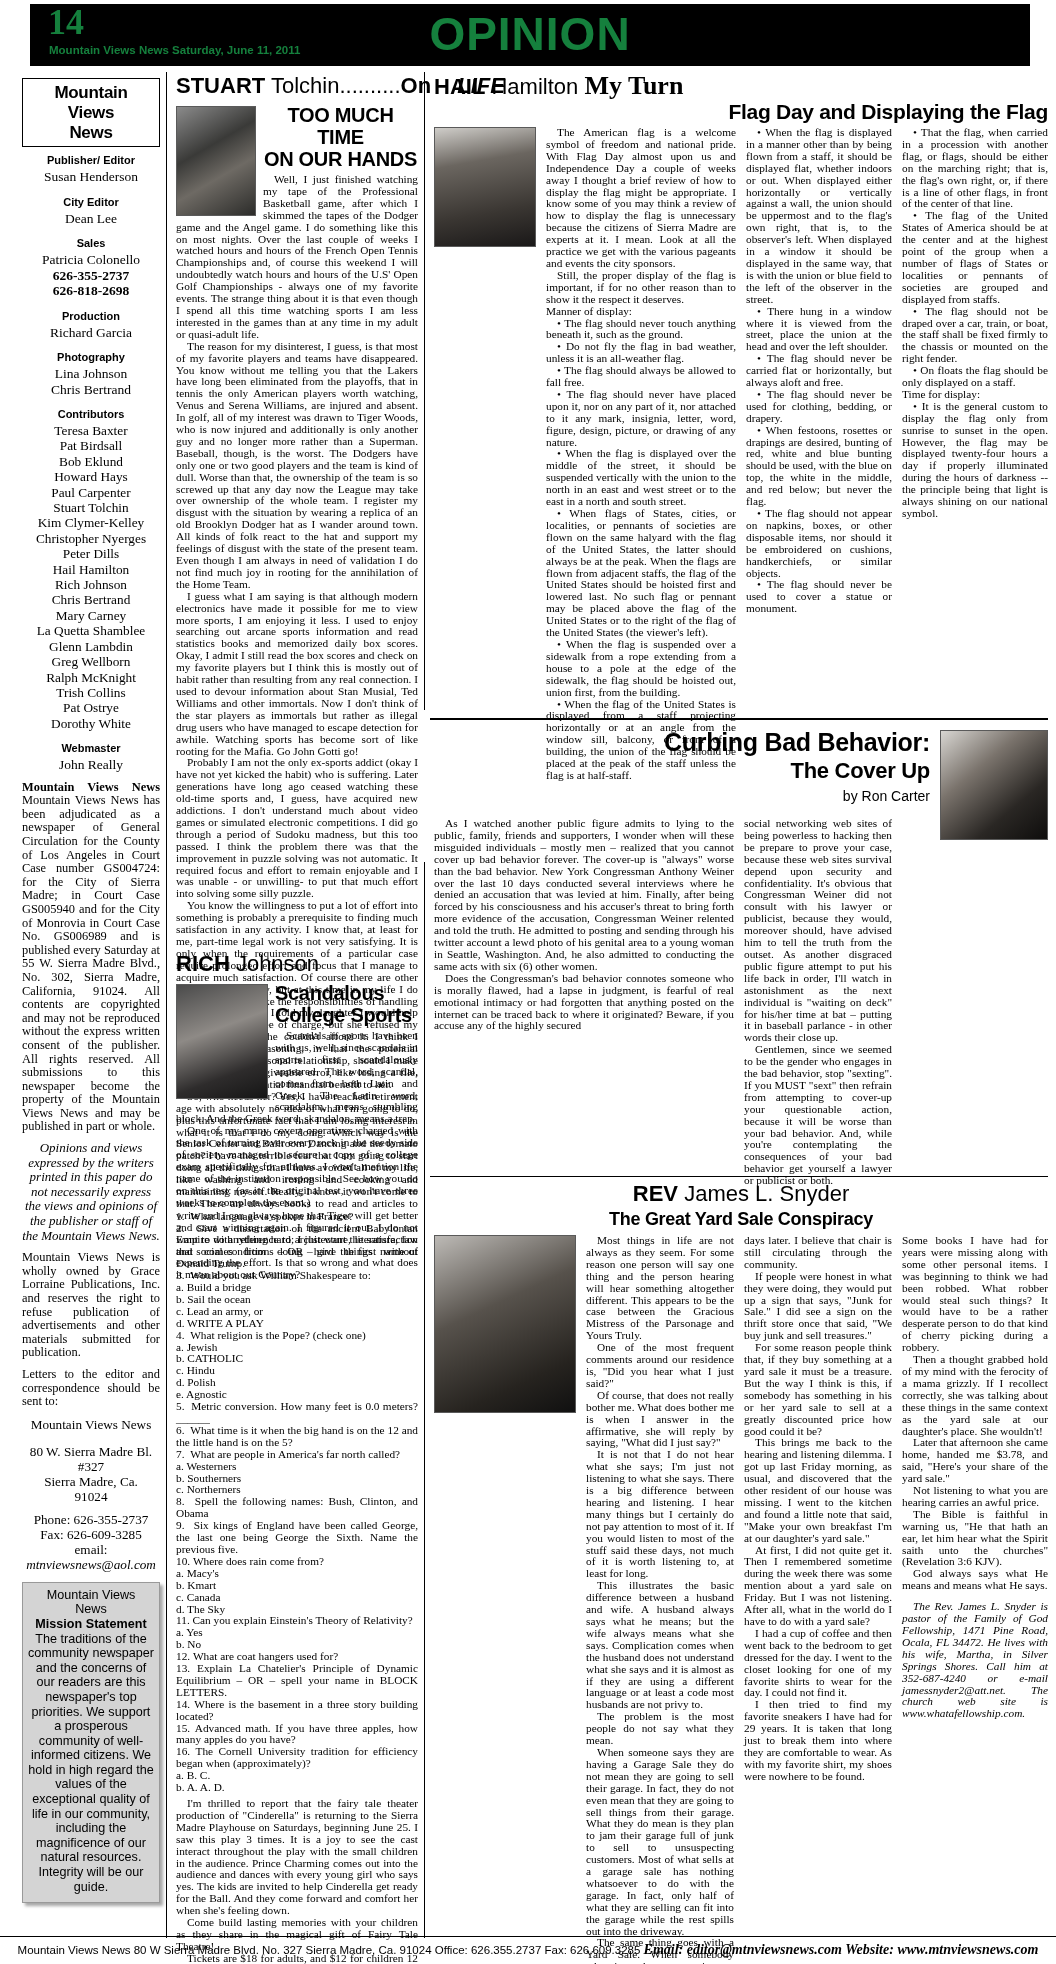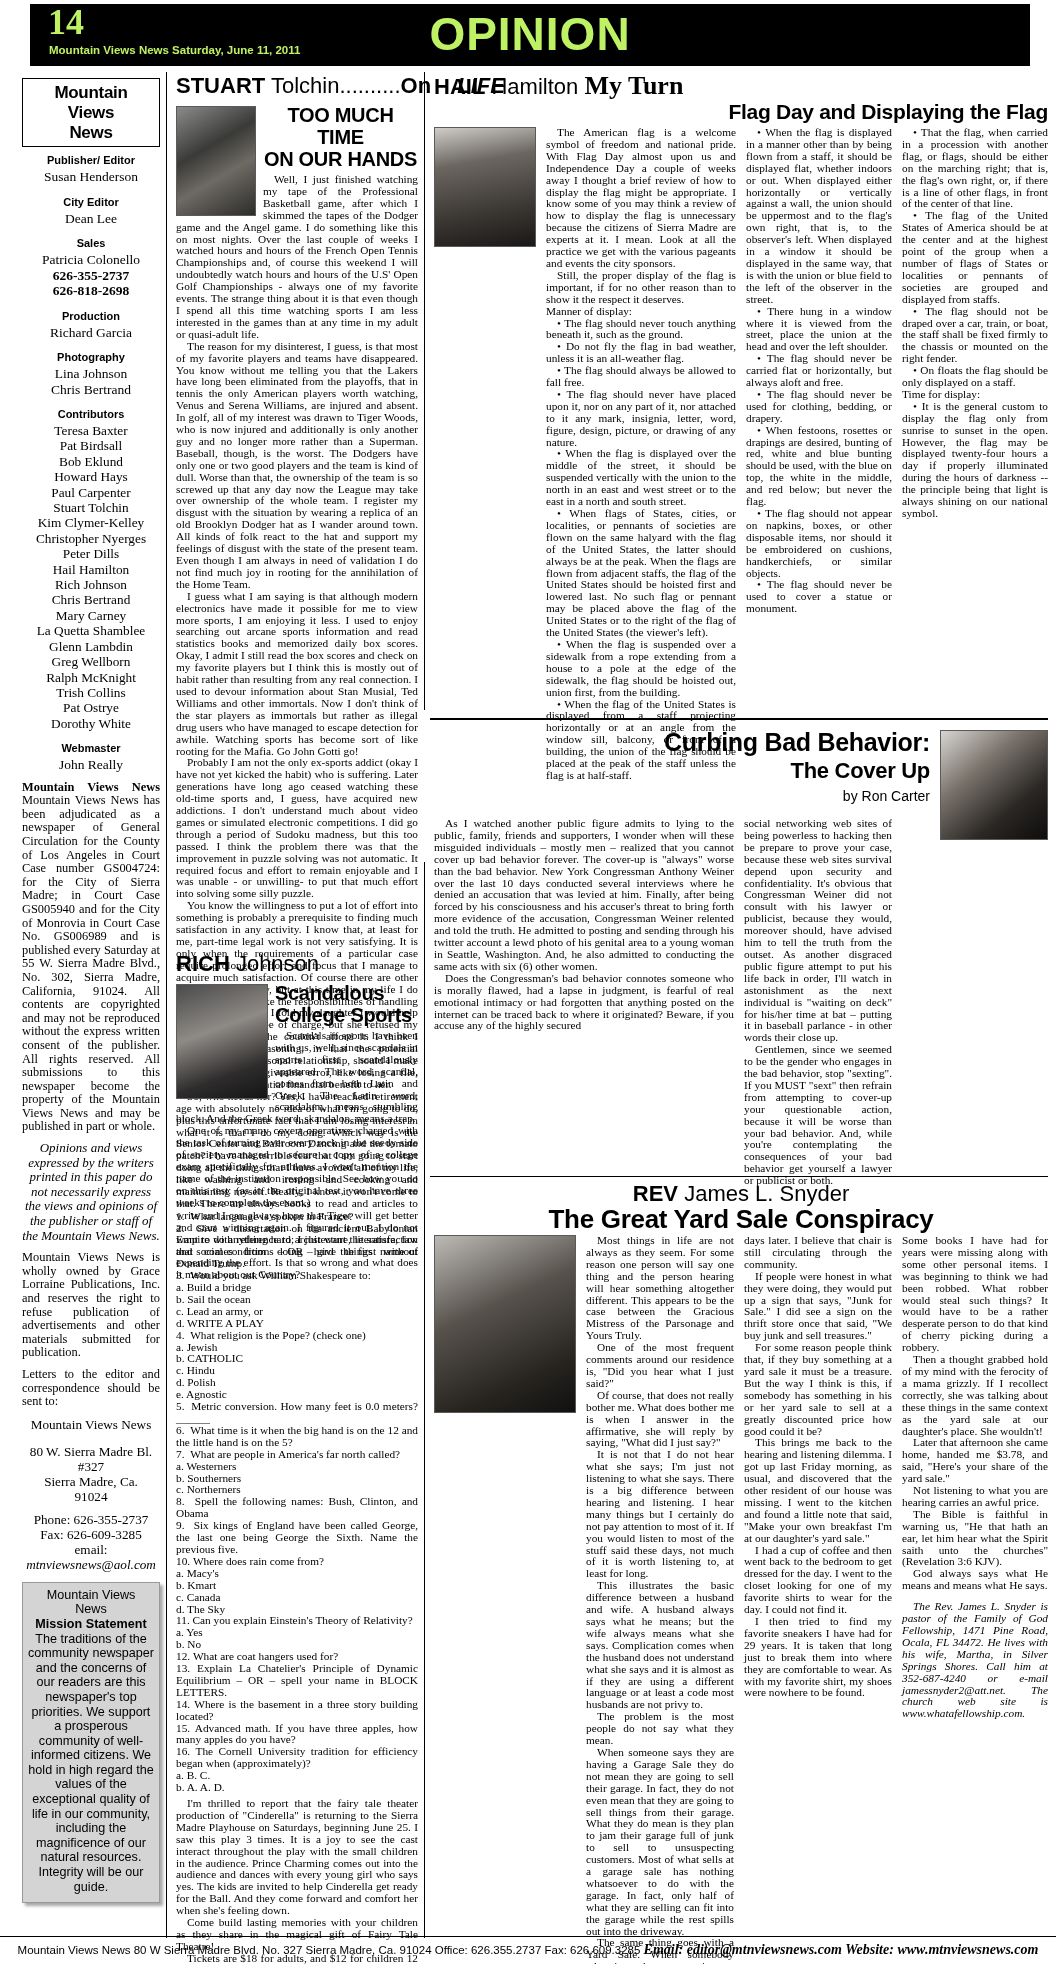--- a/index.html
+++ b/index.html
@@ -5,21 +5,21 @@
   html,body{margin:0;padding:0;background:#fff;}
   body{
     width:1056px;height:1964px;position:relative;overflow:hidden;
     font-family:"Liberation Serif", serif;color:#000;
   }
   .page{width:1056px;height:1964px;position:relative;}
 
   
   .topbar{
     position:absolute;left:30px;top:4px;width:1000px;height:62px;
-    background:#000;color:#bef264;
+    background:#000;color:#15803d;
   }
   .folio-num{
     position:absolute;left:18px;top:0px;font-family:"Liberation Serif",serif;
     font-weight:bold;font-size:36px;line-height:36px;letter-spacing:0px;
   }
   .folio-line{
     position:absolute;left:19px;top:40px;font-family:"Liberation Sans",sans-serif;
     font-weight:bold;font-size:11.5px;white-space:nowrap;
   }
   .opinion-word{
@@ -358,21 +358,21 @@
       </div>
       <div class="body" style="position:absolute;left:310px;top:0;width:148px;">
         <p class="noind">social networking web sites of being powerless to hacking then be prepare to prove your case, because these web sites survival depend upon security and confidentiality. It's obvious that Congressman Weiner did not consult with his lawyer or publicist, because they would, moreover should, have advised him to tell the truth from the outset. As another disgraced public figure attempt to put his life back in order, I'll watch in astonishment as the next individual is "waiting on deck" for his/her time at bat – putting it in baseball parlance - in other words their close up.</p>
         <p>Gentlemen, since we seemed to be the gender who engages in the bad behavior, stop "sexting". If you MUST "sext" then refrain from attempting to cover-up your questionable action, because it will be worse than your bad behavior. And, while you're contemplating the consequences of your bad behavior get yourself a lawyer or publicist or both.</p>
       </div>
     </div>
   </div>
 
   <div class="colwrap" style="left:434px;top:1182px;width:614px;">
     <div class="byline" style="text-align:center;"><b>REV</b><span> James L. Snyder</span></div>
-    <div class="headline" style="text-align:center;font-size:26px;line-height:24px;margin-top:1px;">The Great Yard Sale Conspiracy</div>
+    <div class="headline" style="text-align:center;font-size:18px;line-height:24px;margin-top:1px;">The Great Yard Sale Conspiracy</div>
 
     <div style="position:relative;margin-top:4px;">
       <div class="photo p5" style="position:absolute;left:0;top:0;width:140px;height:176px;"></div>
 
       <div class="body" style="position:absolute;left:152px;top:0;width:148px;">
         <p>Most things in life are not always as they seem. For some reason one person will say one thing and the person hearing will hear something altogether different. This appears to be the case between the Gracious Mistress of the Parsonage and Yours Truly.</p>
         <p>One of the most frequent comments around our residence is, "Did you hear what I just said?"</p>
         <p>Of course, that does not really bother me. What does bother me is when I answer in the affirmative, she will reply by saying, "What did I just say?"</p>
         <p>It is not that I do not hear what she says; I'm just not listening to what she says. There is a big difference between hearing and listening. I hear many things but I certainly do not pay attention to most of it. If you would listen to most of the stuff said these days, not much of it is worth listening to, at least for long.</p>
         <p>This illustrates the basic difference between a husband and wife. A husband always says what he means; but the wife always means what she says. Complication comes when the husband does not understand what she says and it is almost as if they are using a different language or at least a code most husbands are not privy to.</p>
@@ -380,20 +380,21 @@
         <p>When someone says they are having a Garage Sale they do not mean they are going to sell their garage. In fact, they do not even mean that they are going to sell things from their garage. What they do mean is they plan to jam their garage full of junk to sell to unsuspecting customers. Most of what sells at a garage sale has nothing whatsoever to do with the garage. In fact, only half of what they are selling can fit into the garage while the rest spills out into the driveway.</p>
         <p>The same thing goes with a Yard Sale. When somebody advertises they are going to have a Yard Sale they have no intention whatsoever of selling their yard. What they are going to do is pile their yard full of junk they do not want and sell to customers who will in turn put it in their yard sale next week.</p>
 
       </div>
 
       <div class="body" style="position:absolute;left:310px;top:0;width:148px;">
         <p class="noind">days later. I believe that chair is still circulating through the community.</p>
         <p>If people were honest in what they were doing, they would put up a sign that says, "Junk for Sale." I did see a sign on the thrift store once that said, "We buy junk and sell treasures."</p>
         <p>For some reason people think that, if they buy something at a yard sale it must be a treasure. But the way I think is this, if somebody has something in his or her yard sale to sell at a greatly discounted price how good could it be?</p>
         <p>This brings me back to the hearing and listening dilemma. I got up last Friday morning, as usual, and discovered that the other resident of our house was missing. I went to the kitchen and found a little note that said, "Make your own breakfast I'm at our daughter's yard sale."</p>
+        <p>At first, I did not quite get it. Then I remembered sometime during the week there was some mention about a yard sale on Friday. But I was not listening. After all, what in the world do I have to do with a yard sale?</p>
         <p>I had a cup of coffee and then went back to the bedroom to get dressed for the day. I went to the closet looking for one of my favorite shirts to wear for the day. I could not find it.</p>
         <p>I then tried to find my favorite sneakers I have had for 29 years. It is taken that long just to break them into where they are comfortable to wear. As with my favorite shirt, my shoes were nowhere to be found.</p>
       </div>
 
       <div class="body" style="position:absolute;left:468px;top:0;width:146px;">
         <p class="noind">Some books I have had for years were missing along with some other personal items. I was beginning to think we had been robbed. What robber would steal such things? It would have to be a rather desperate person to do that kind of cherry picking during a robbery.</p>
         <p>Then a thought grabbed hold of my mind with the ferocity of a mama grizzly. If I recollect correctly, she was talking about these things in the same context as the yard sale at our daughter's place. She wouldn't!</p>
         <p>Later that afternoon she came home, handed me $3.78, and said, "Here's your share of the yard sale."</p>
         <p>Not listening to what you are hearing carries an awful price.</p>
         <p>The Bible is faithful in warning us, "He that hath an ear, let him hear what the Spirit saith unto the churches" (Revelation 3:6 KJV).</p>

